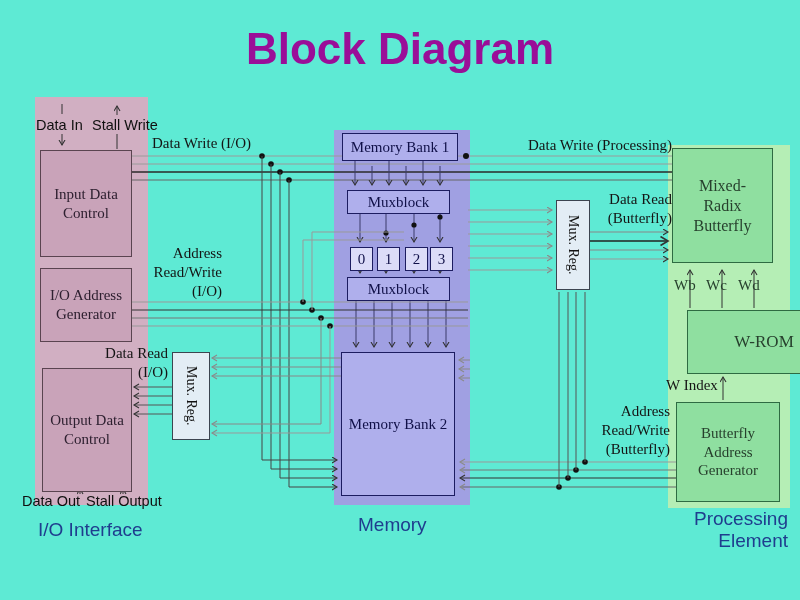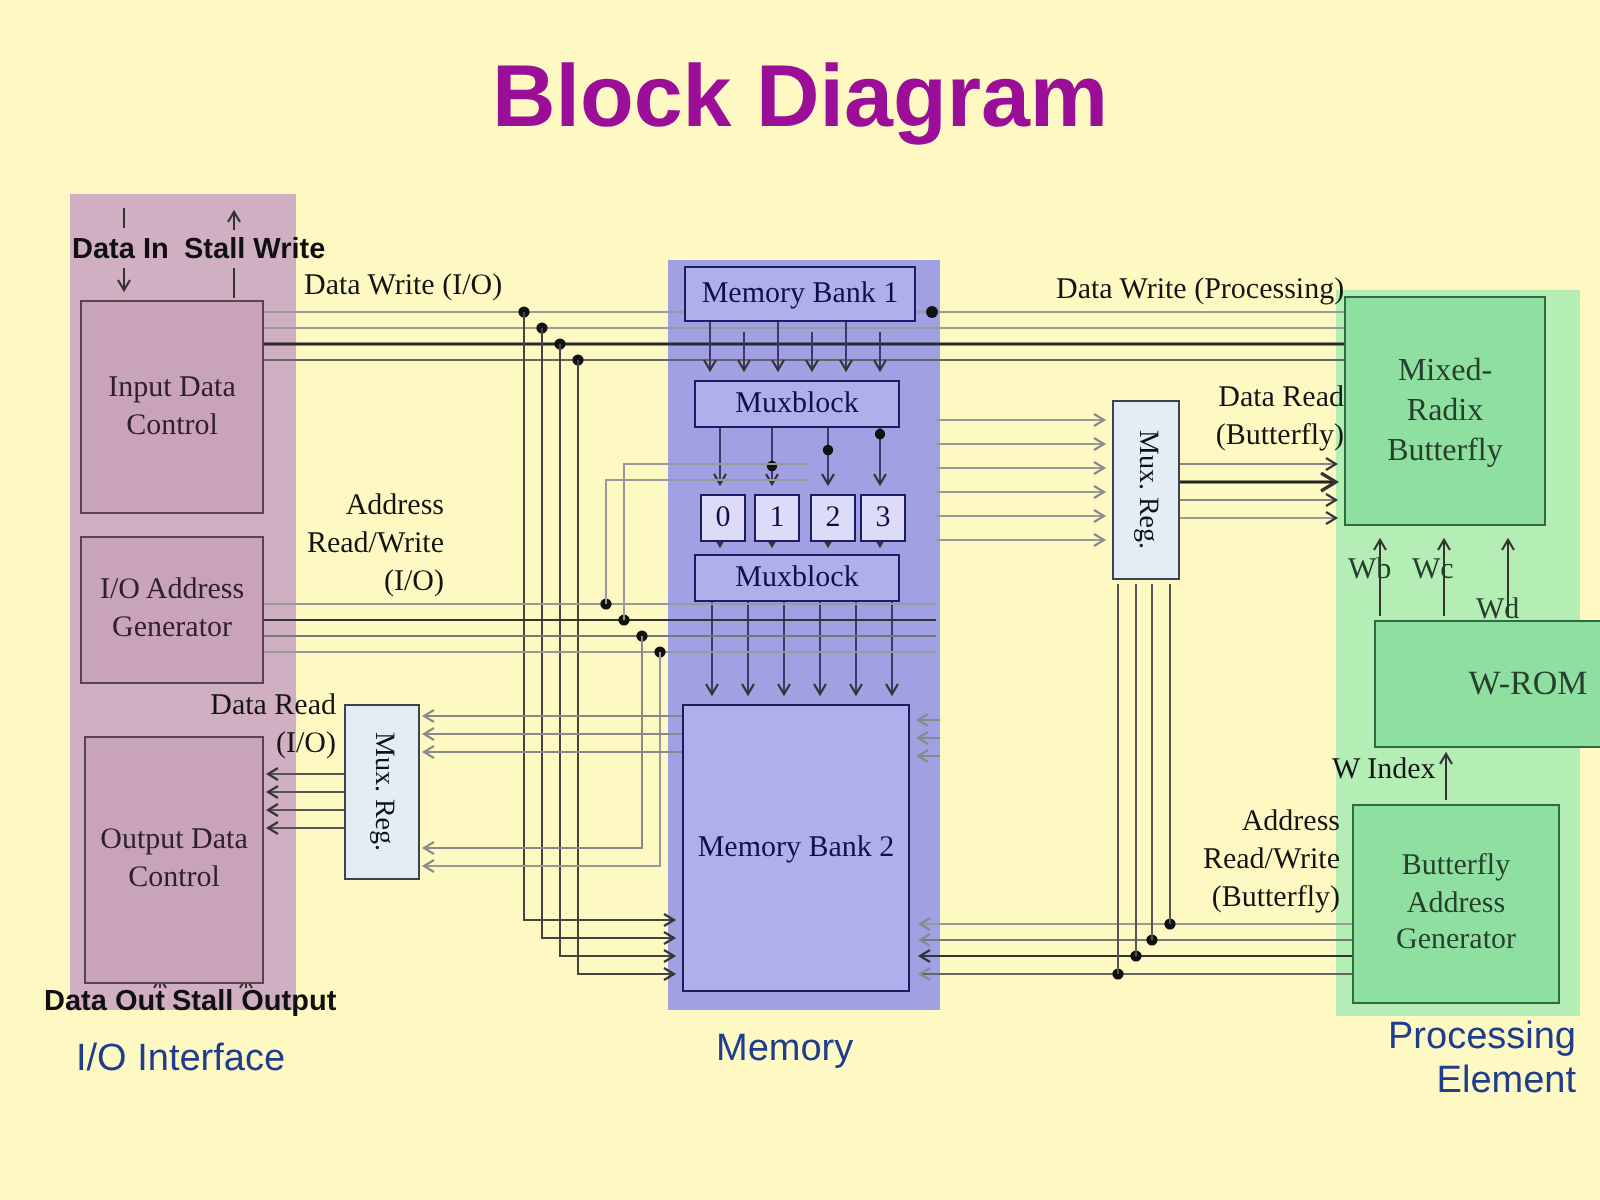--- a/index.html
+++ b/index.html
@@ -1,33 +1,33 @@
 <!DOCTYPE html>
 <html><head>
 <meta charset="utf-8">
 <style>
   html,body{margin:0;padding:0;background:#fff;}
-  .stage{position:relative;width:800px;height:600px;background:#fef9c3;overflow:hidden;
+  .stage{position:relative;width:800px;height:600px;background:#5eead4;overflow:hidden;
          font-family:"Liberation Serif",serif;}
   .title{position:absolute;left:0;top:24px;width:100%;text-align:center;
          font-family:"Liberation Sans",sans-serif;font-weight:bold;font-size:44px;
          color:#9A0E98;letter-spacing:0px;z-index:10;}
   .region{position:absolute;z-index:1;}
   .wires{position:absolute;left:0;top:0;z-index:5;}
   .box{position:absolute;z-index:10;border:1px solid #444;display:flex;
        align-items:center;justify-content:center;text-align:center;
        font-size:15px;line-height:1.25;}
   .pinkbox{background:#C9A3B9;border-color:#5a4450;color:#2e2030;}
   .purplebox{background:#AFAFEC;border-color:#1c1c60;color:#101048;}
   .greenbox{background:#8FDFA0;border-color:#2e6b42;color:#27402d;}
   .muxreg{background:#E3EDF5;border-color:#3c4450;color:#111;
           writing-mode:vertical-rl;font-size:14px;}
   .lbl{position:absolute;z-index:10;color:#141414;font-size:15px;line-height:1.26;}
   .portlbl{position:absolute;z-index:10;color:#101010;
-           font-family:"Liberation Sans",sans-serif;font-size:14.5px;font-weight:bold;}
+           font-family:"Liberation Sans",sans-serif;font-size:14.5px;}
   .seclbl{position:absolute;z-index:10;color:#1F3D8E;
           font-family:"Liberation Sans",sans-serif;font-size:19px;line-height:1.15;}
   .ctr{text-align:right;}
 </style>
 </head>
 <body>
 
 <div class="stage">
 
   <div class="title">Block Diagram</div>
@@ -187,20 +187,20 @@
 
   <span class="lbl" style="left:152px;top:134px;white-space:nowrap;">Data Write (I/O)</span>
   <span class="lbl ctr" style="left:136px;top:244px;width:86px;">Address Read/Write (I/O)</span>
   <span class="lbl ctr" style="left:98px;top:344px;width:70px;">Data Read (I/O)</span>
   <span class="lbl" style="left:528px;top:136px;white-space:nowrap;">Data Write (Processing)</span>
   <span class="lbl ctr" style="left:596px;top:190px;width:76px;">Data Read (Butterfly)</span>
   <span class="lbl ctr" style="left:592px;top:402px;width:78px;">Address Read/Write (Butterfly)</span>
 
   <span class="lbl" style="left:674px;top:276px;color:#27402d;">Wb</span>
   <span class="lbl" style="left:706px;top:276px;color:#27402d;">Wc</span>
-  <span class="lbl" style="left:738px;top:276px;color:#27402d;margin-top:20px;">Wd</span>
+  <span class="lbl" style="left:738px;top:276px;color:#27402d;">Wd</span>
   <span class="lbl" style="left:666px;top:376px;white-space:nowrap;">W Index</span>
 
   <span class="seclbl" style="left:38px;top:519px;white-space:nowrap;">I/O Interface</span>
   <span class="seclbl" style="left:358px;top:514px;white-space:nowrap;">Memory</span>
   <span class="seclbl ctr" style="left:670px;top:508px;width:118px;display:inline-block;">Processing Element</span>
 
 </div>
 
 </body></html>

